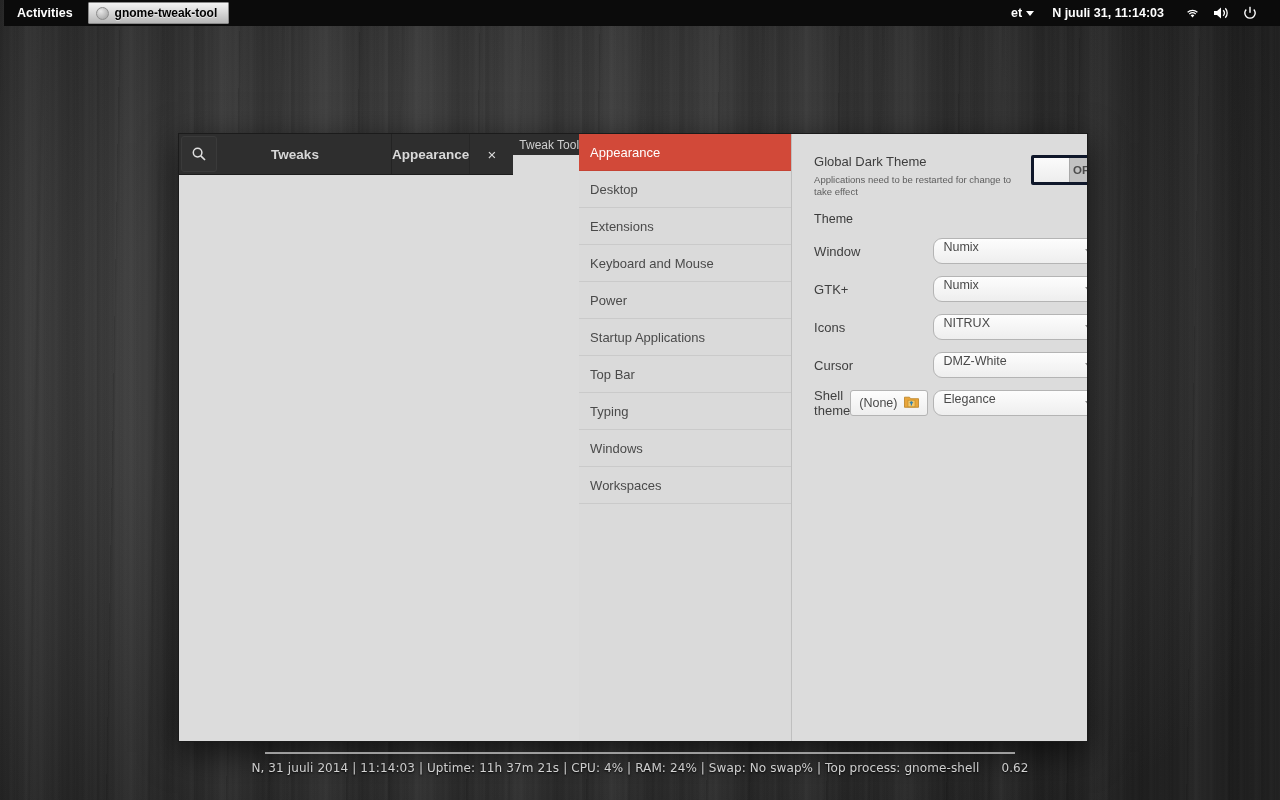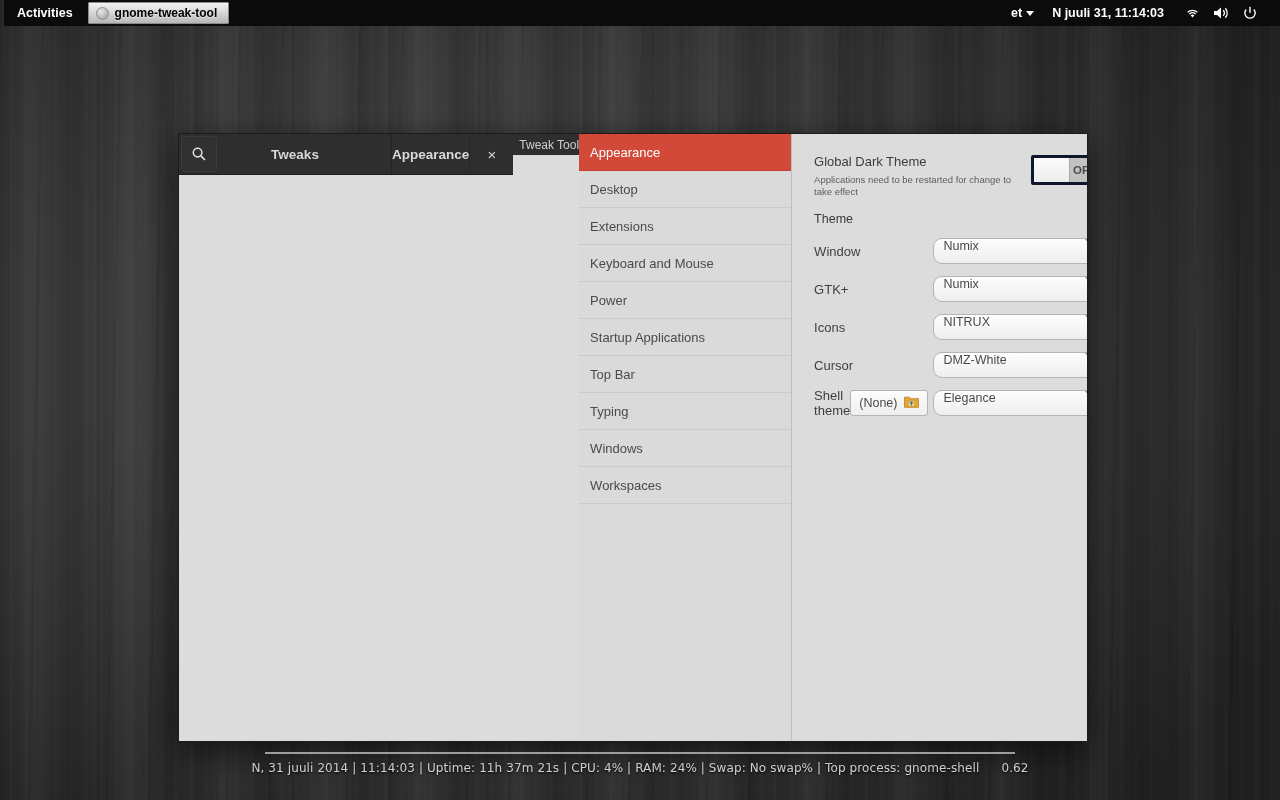--- a/index.html
+++ b/index.html
@@ -310,22 +310,22 @@
     font-size: 12.5px;
     color: #4a4a4a;
   }
   .folder-ico { display: block; }
   .combo {
     width: 168px; height: 26px;
     background: linear-gradient(to bottom, #fdfdfd, #eeeeee);
     border: 1px solid #b4b4b4;
     border-radius: 9px;
     display: flex;
-    align-items: flex-start;
-    padding: 0 7px 0 9px;
+    align-items: flex-end;
+    padding: 0 7px 9px 9px;
     font-size: 12.5px;
     color: #4a4a4a;
     flex: none;
   }
   .combo .cval { flex: 1; }
   .combo .carrow {
     width: 0; height: 0;
     border-left: 4px solid transparent;
     border-right: 4px solid transparent;
     border-top: 5px solid #8d8d8d;

